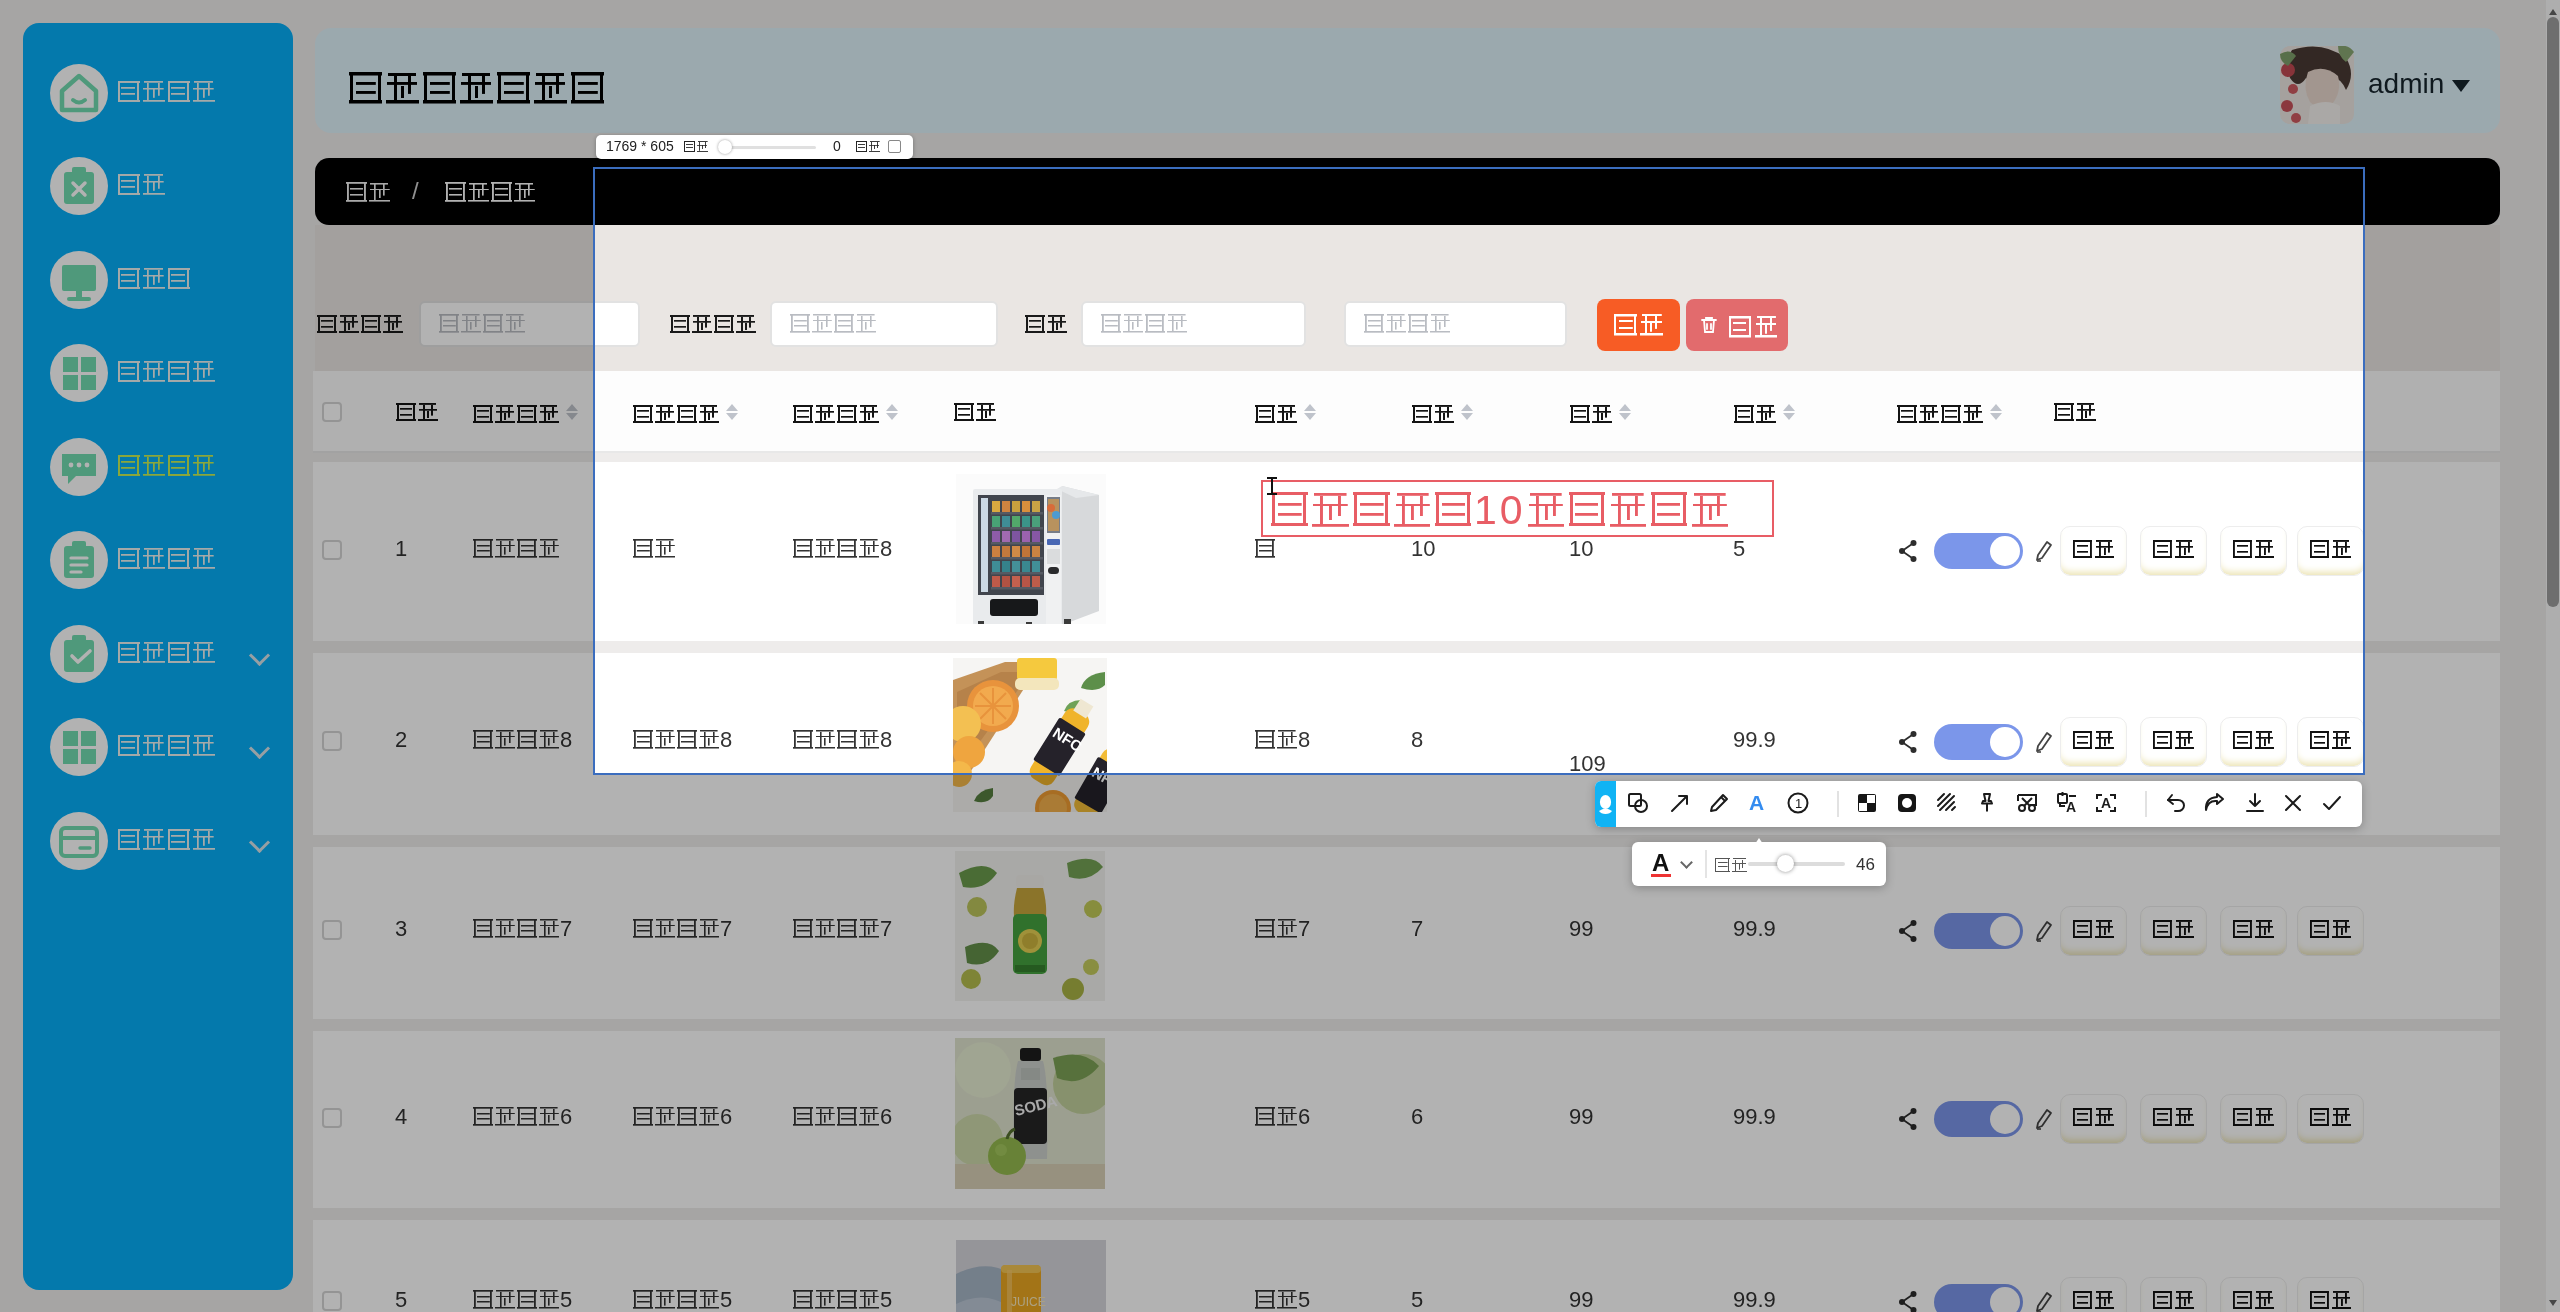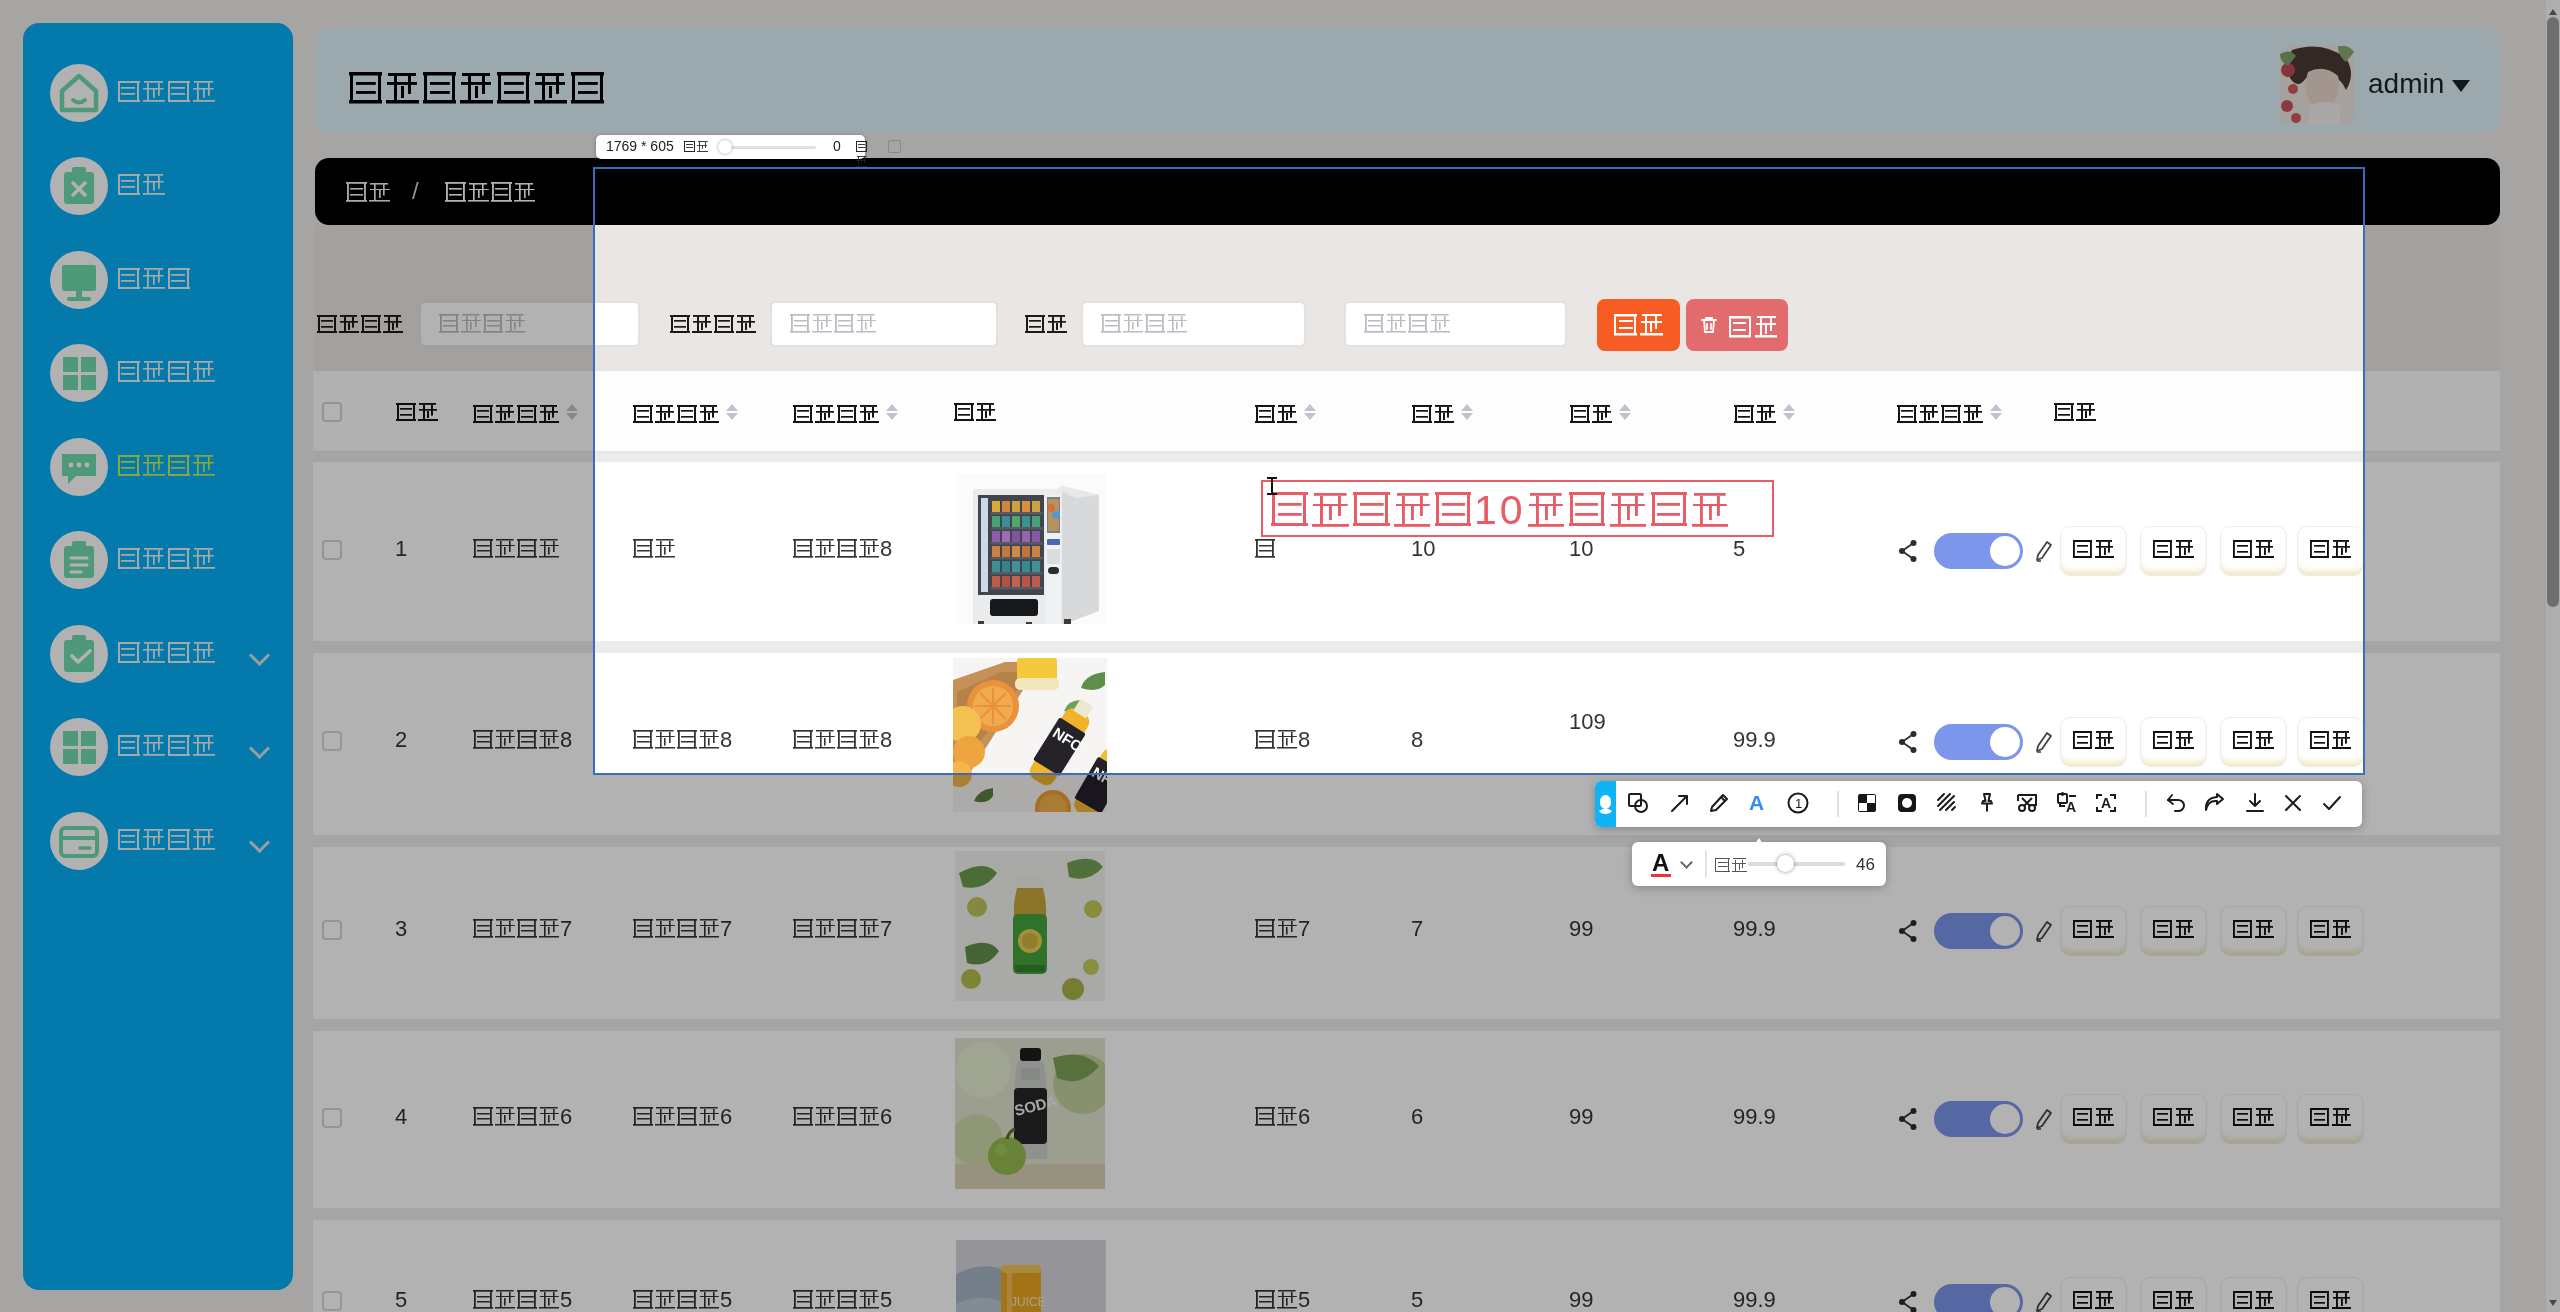--- a/index.html
+++ b/index.html
@@ -240,21 +240,21 @@
 <div class="btn" style="left:2220px;top:526px"><b class="k"></b><b class="k"></b></div>
 <div class="btn" style="left:2297px;top:526px"><b class="k"></b><b class="k"></b></div>
 <div class="row" style="top:653px;height:182px"></div>
 <div class="cb" style="left:322px;top:731px"></div>
 <div class="cell" style="left:395px;top:727px">2</div>
 <div class="cell" style="left:472px;top:727px"><b class="h"></b><b class="h"></b><b class="h"></b><b class="h"></b>8</div>
 <div class="cell" style="left:632px;top:727px"><b class="h"></b><b class="h"></b><b class="h"></b><b class="h"></b>8</div>
 <div class="cell" style="left:792px;top:727px"><b class="h"></b><b class="h"></b><b class="h"></b><b class="h"></b>8</div>
 <div class="cell" style="left:1254px;top:727px"><b class="h"></b><b class="h"></b>8</div>
 <div class="cell" style="left:1411px;top:727px">8</div>
-<div class="cell" style="left:1569px;top:709px">109</div>
+<div class="cell" style="left:1569px;top:751px">109</div>
 <div class="cell" style="left:1733px;top:727px">99.9</div>
 <svg class="abs" style="left:953px;top:658px" width="154" height="154" viewBox="0 0 154 154">
     <rect width="154" height="154" fill="#f6f5f3"></rect>
     <polygon points="0,22 52,4 88,4 16,116 0,116" fill="#c49258"></polygon>
     <polygon points="4,34 48,14 78,14 12,104 4,104" fill="#b6824a"></polygon>
     <circle cx="40" cy="48" r="26" fill="#e8933c"></circle>
     <circle cx="40" cy="48" r="20" fill="#f2aa4e"></circle>
     <path d="M40 30 v36 M22 48 h36 M27 35 l26 26 M53 35 l-26 26" stroke="#e8933c" stroke-width="2"></path>
     <circle cx="10" cy="66" r="18" fill="#f3c052"></circle>
     <circle cx="16" cy="94" r="16" fill="#efa53f"></circle>
@@ -421,21 +421,21 @@
 <div class="btn" style="left:2220px;top:1277px"><b class="k"></b><b class="k"></b></div>
 <div class="btn" style="left:2297px;top:1277px"><b class="k"></b><b class="k"></b></div>
 <div class="abs" style="left:1261px;top:480px;width:513px;height:57px;border:2px solid #e85d65;"></div>
 <div class="abs" style="left:1269px;top:487px;font-size:41px;color:#e85d65;white-space:nowrap;letter-spacing:3px"><b class="h"></b><b class="h"></b><b class="h"></b><b class="h"></b><b class="h"></b>10<b class="h"></b><b class="h"></b><b class="h"></b><b class="h"></b><b class="h"></b></div>
 <div class="abs" style="left:1266px;top:476px;width:12px;height:20px">
     <div class="abs" style="left:5px;top:2px;width:2px;height:16px;background:#111"></div>
     <div class="abs" style="left:1px;top:1px;width:10px;height:2px;background:#111"></div>
     <div class="abs" style="left:1px;top:17px;width:10px;height:2px;background:#111"></div>
   </div>
 <div class="abs" style="left:593px;top:167px;width:1772px;height:608px;box-shadow:0 0 0 3000px rgba(0,0,0,0.30);border:2px solid #3b6dbe"></div>
-<div class="abs" style="left:596px;top:135px;width:269px;height:24px;background:#fff;border-radius:5px;box-shadow:0 1px 4px rgba(0,0,0,.3)">
+<div class="abs" style="left:596px;top:135px;width:317px;height:24px;background:#fff;border-radius:5px;box-shadow:0 1px 4px rgba(0,0,0,.3)">
     <span class="abs" style="left:10px;top:3px;font-size:14px;color:#222">1769 * 605</span>
     <span class="abs" style="left:87px;top:4px;font-size:13px;color:#222"><b class="h"></b><b class="h"></b></span>
     <div class="abs" style="left:122px;top:11px;width:98px;height:3px;background:#e0e0e0;border-radius:2px"></div>
     <div class="abs" style="left:122px;top:5px;width:14px;height:14px;border-radius:50%;background:#fff;box-shadow:0 0 3px rgba(0,0,0,.4)"></div>
     <span class="abs" style="left:237px;top:3px;font-size:14px;color:#222">0</span>
     <span class="abs" style="left:259px;top:4px;font-size:13px;color:#222"><b class="h"></b><b class="h"></b></span>
     <div class="abs" style="left:292px;top:5px;width:13px;height:13px;border:1.5px solid #888;border-radius:2px"></div>
   </div>
 <div class="abs" style="left:1595px;top:781px;width:767px;height:46px;background:#fff;border-radius:6px;box-shadow:0 2px 10px rgba(0,0,0,.25)"></div>
 <div class="abs" style="left:1595px;top:781px;width:21px;height:46px;background:#10b3f4;border-radius:6px 0 0 6px"></div>

